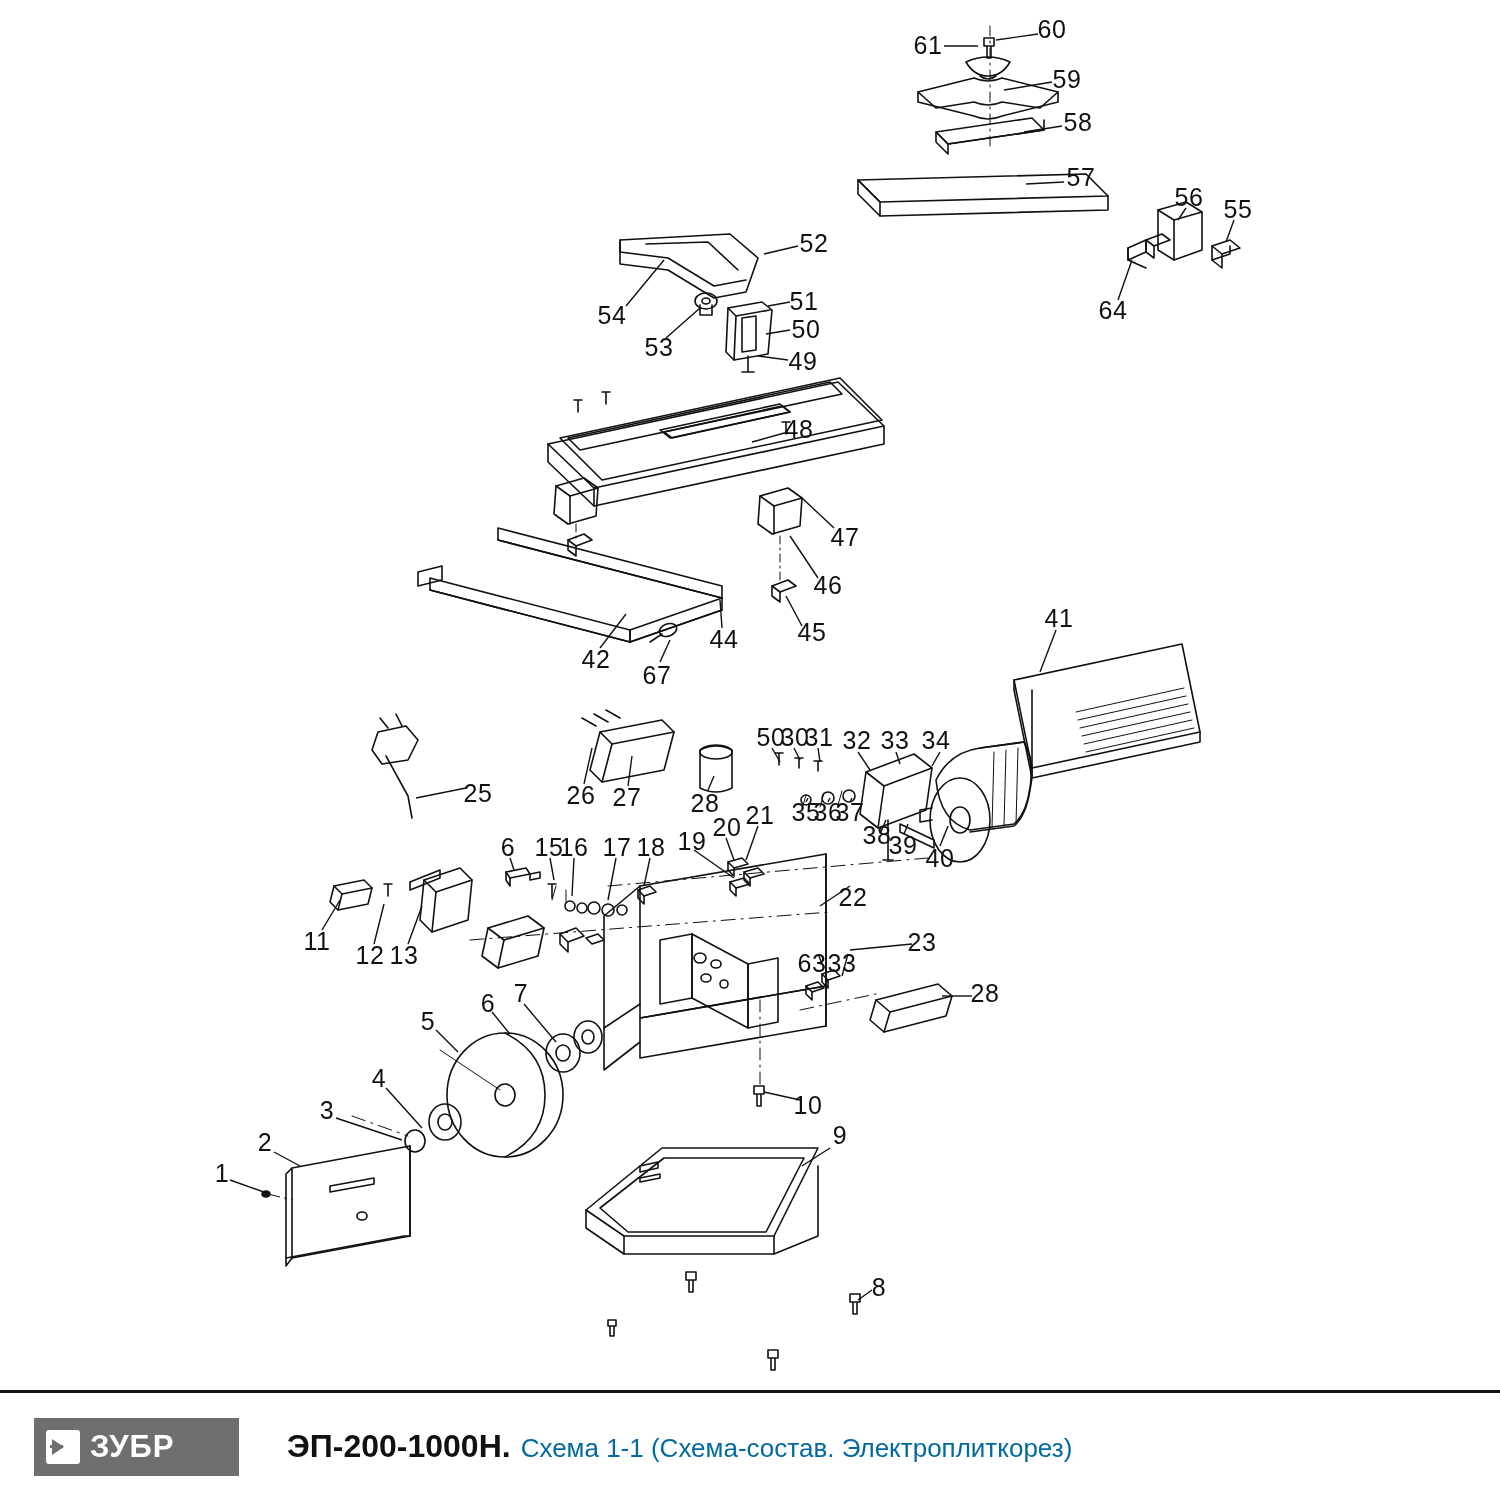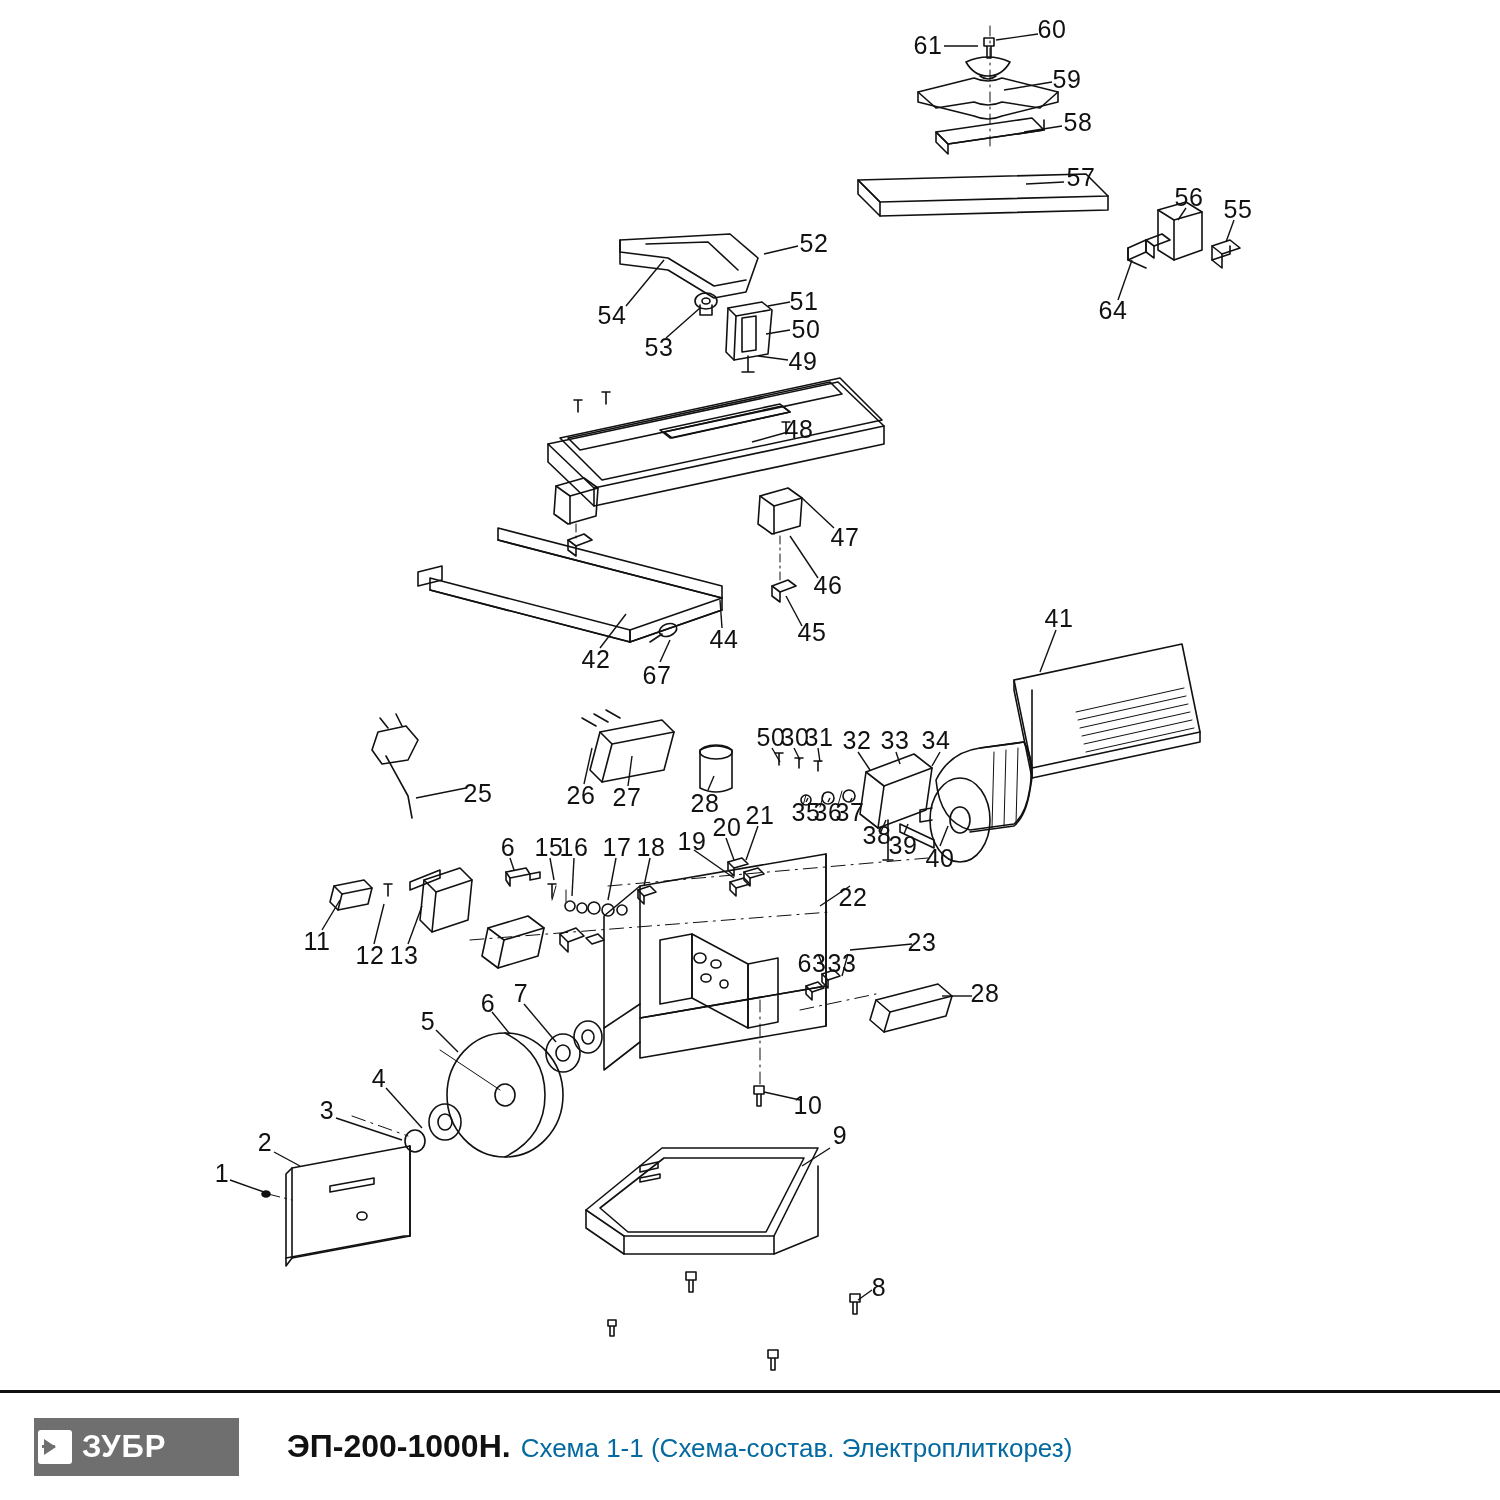--- a/index.html
+++ b/index.html
@@ -54,21 +54,21 @@
     height: 100%;
     padding-left: 34px;
   }
   #logo {
     width: 205px;
     height: 58px;
     background: #6f6f6f;
     display: flex;
     align-items: center;
     box-sizing: border-box;
-    padding-left: 4px;
+    padding-left: 12px;
   }
   #logo .logo-mark {
     width: 34px;
     height: 34px;
     background: #ffffff;
     border-radius: 3px;
     margin-right: 10px;
     position: relative;
     flex: none;
   }

